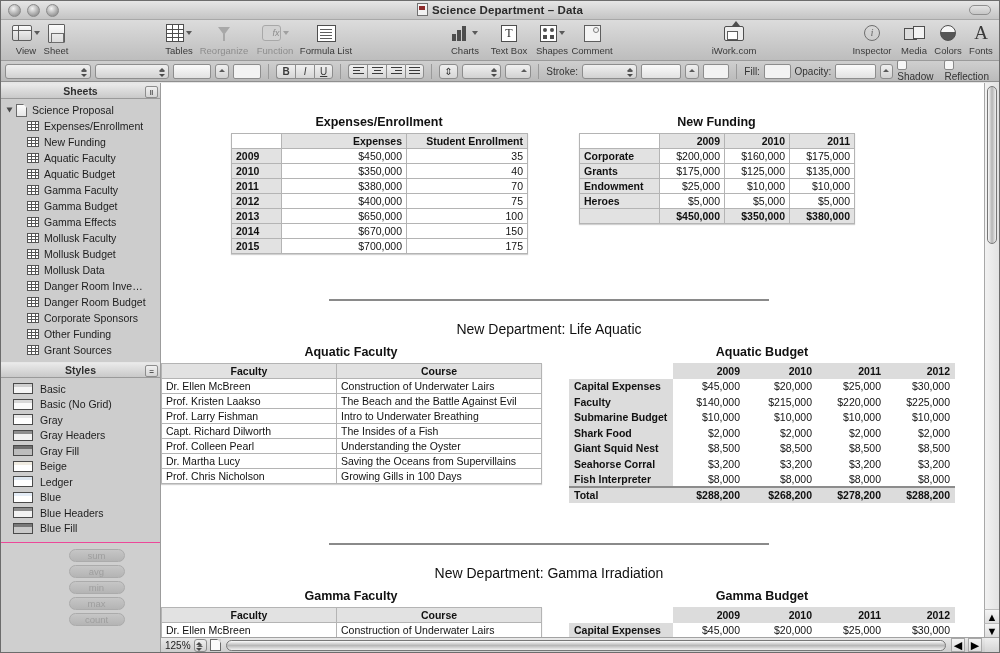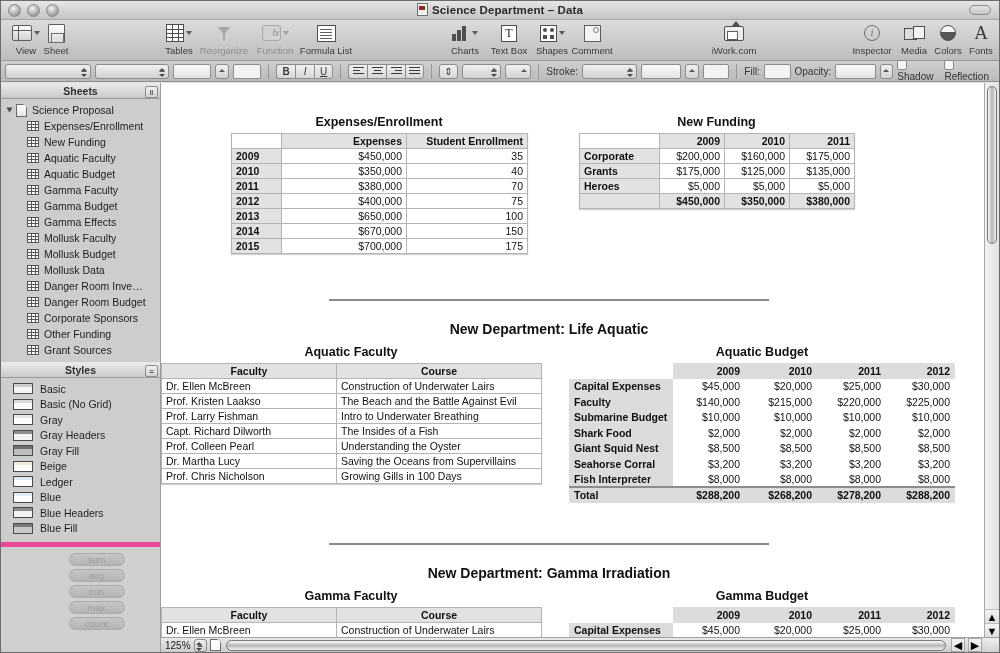--- a/index.html
+++ b/index.html
@@ -153,21 +153,21 @@
     position:relative;flex:0 0 auto;}
   .tbl-ic:before{content:"";position:absolute;left:0;right:0;top:2px;height:1px;background:#555;
     box-shadow:0 3px 0 #555;}
   .tbl-ic:after{content:"";position:absolute;top:0;bottom:0;left:3px;width:1px;background:#555;
     box-shadow:4px 0 0 #555;}
   .s-indent{padding-left:26px;}
 
   .styles-list{background:#cdcdcd;padding:3px 0 6px 0;}
   .st-row{display:flex;align-items:center;height:15.5px;padding-left:12px;font-size:10.5px;color:#1d1d1d;}
   .st-sw{width:20px;height:11px;border:1px solid #4a4a4a;margin-right:7px;flex:0 0 auto;}
-  .func-area{flex:1;background:#cfcfcf;border-top:5px solid #ec4899;padding-top:6px;padding-left:32px;}
+  .func-area{flex:1;background:#cfcfcf;border-top:1px solid #ec4899;padding-top:6px;padding-left:32px;}
   .fn-pill{width:56px;height:13px;margin:0 auto 3px auto;border-radius:7px;
     background:linear-gradient(#c6c6c6,#b4b4b4);border:1px solid #ababab;
     text-align:center;font-size:9.5px;color:#9e9e9e;line-height:12px;}
 
   
   .canvas-wrap{flex:1;position:relative;background:#fff;overflow:hidden;}
   .canvas{position:absolute;inset:0;background:#fff;}
   .vscroll{position:absolute;right:0;top:0;bottom:15px;width:15px;
     background:linear-gradient(to right,#f2f2f2,#e2e2e2);border-left:1px solid #a8a8a8;}
   .vthumb{position:absolute;left:2px;right:2px;top:3px;height:158px;border-radius:6px;
@@ -181,21 +181,21 @@
   .zoomval{font-size:10px;color:#222;}
   .hthumb{flex:1;height:11px;border-radius:6px;margin:0 2px;
     background:linear-gradient(#fbfbfb,#b8b8b8 50%,#f1f1f1);border:1px solid #777;}
   .pgicon{width:11px;height:12px;background:#fbfbfb;border:1px solid #6a6a6a;position:relative;}
   .pgicon:after{content:"";position:absolute;right:-1px;top:-1px;border-left:4px solid transparent;
     border-top:4px solid #d4d4d4;}
   .grow{width:14px;height:14px;background:linear-gradient(#eee,#d4d4d4);}
 
   
   .doc{position:absolute;top:0;left:0;width:963px;}
-  .sect-title{text-align:center;font-size:14px;font-weight:bold;color:#111;}
+  .sect-title{text-align:center;font-size:14px;font-weight:normal;color:#111;}
   .rule{height:2px;background:#8a8a8a;margin:0 auto;}
   .tbl-title{text-align:center;font-size:12.5px;font-weight:bold;color:#111;margin-bottom:4px;}
   table.t{border-collapse:collapse;table-layout:fixed;font-size:10.5px;color:#111;
     box-shadow:0 1px 1px rgba(0,0,0,.18);}
   table.t td,table.t th{border:1px solid #b4b4b4;padding:1px 4px;height:15px;
     overflow:hidden;white-space:nowrap;}
   th.hd{background:#e2e2e2;font-weight:bold;text-align:right;}
   td.rh{background:#e2e2e2;font-weight:bold;text-align:left;}
   td.num{background:#fff;text-align:right;}
   td.txt{background:#fff;text-align:left;}
@@ -620,20 +620,26 @@
                     <td class="num">$160,000</td>
                     <td class="num">$175,000</td>
                   </tr>
                   <tr>
                     <td class="rh">Grants</td>
                     <td class="num">$175,000</td>
                     <td class="num">$125,000</td>
                     <td class="num">$135,000</td>
                   </tr>
                   <tr>
+                    <td class="rh">Endowment</td>
+                    <td class="num">$25,000</td>
+                    <td class="num">$10,000</td>
+                    <td class="num">$10,000</td>
+                  </tr>
+                  <tr>
                     <td class="rh">Heroes</td>
                     <td class="num">$5,000</td>
                     <td class="num">$5,000</td>
                     <td class="num">$5,000</td>
                   </tr>
                   <tr>
                     <td class="totalh"></td>
                     <td class="total">$450,000</td>
                     <td class="total">$350,000</td>
                     <td class="total">$380,000</td>

